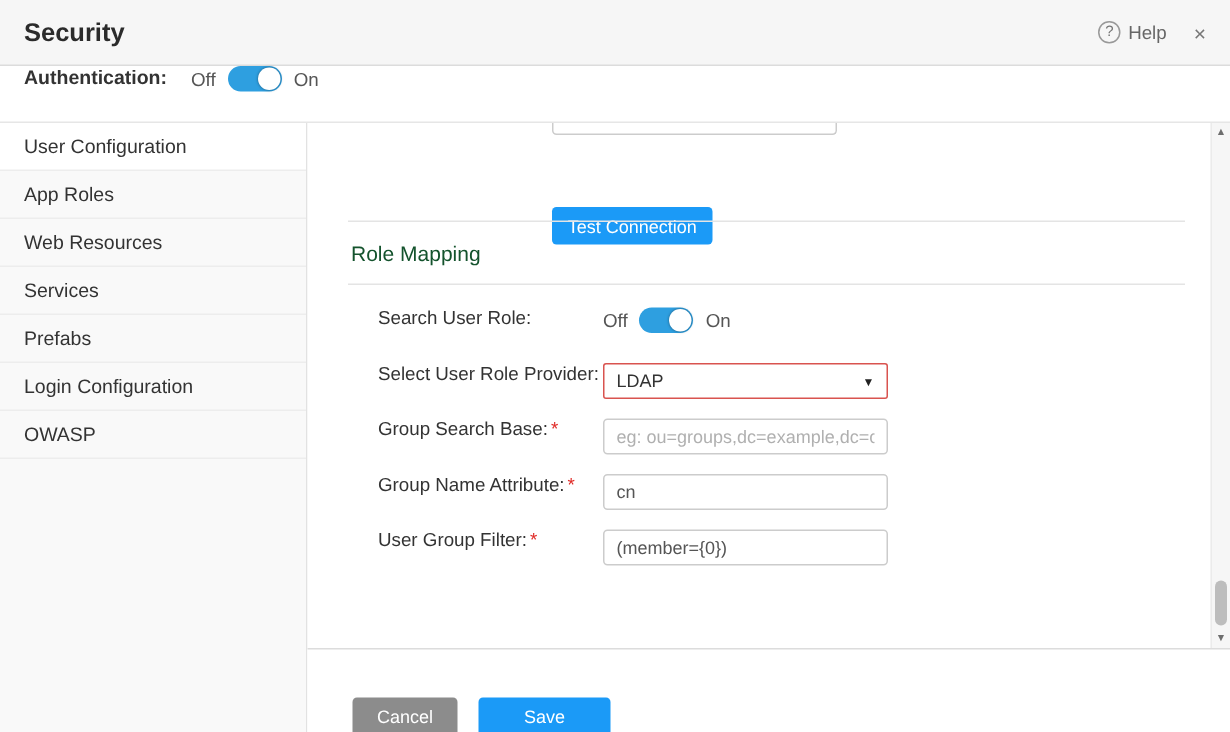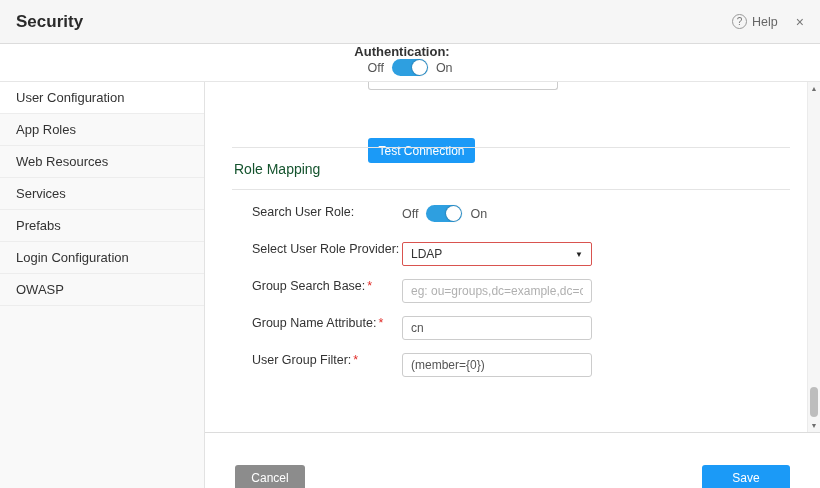--- a/index.html
+++ b/index.html
@@ -8,21 +8,21 @@
 
   
   .header{height:44px;background:#f6f6f6;border-bottom:1px solid #dcdcdc;display:flex;align-items:center;padding:0 16px;}
   .page-title{font-size:17px;font-weight:700;color:#2b2b2b;}
   .header-right{margin-left:auto;display:flex;align-items:center;gap:18px;}
   .help{display:flex;align-items:center;gap:5px;color:#666;cursor:pointer;font-size:12.5px;}
   .help-icon{width:15px;height:15px;border:1px solid #999;border-radius:50%;font-size:10px;line-height:13px;text-align:center;color:#777;}
   .close-icon{color:#777;font-size:14px;cursor:pointer;line-height:1;}
 
   
-  .auth-bar{height:38px;border-bottom:1px solid #e6e6e6;display:flex;align-items:center;padding:0 16px;background:#fff;flex-direction:column;}
+  .auth-bar{height:38px;border-bottom:1px solid #e6e6e6;display:flex;align-items:flex-start;padding:0 16px;background:#fff;}
   .auth-label{font-weight:700;margin-right:16px;}
   .toggle-group{display:flex;align-items:center;gap:8px;color:#555;font-size:12.5px;}
   .toggle{width:36px;height:17px;border-radius:9px;background:#2e9fe0;position:relative;cursor:pointer;flex-shrink:0;}
   .toggle .knob{position:absolute;right:1px;top:1px;width:15px;height:15px;border-radius:50%;background:#fff;box-shadow:0 0 2px rgba(0,0,0,.45);}
 
   
   .sidebar{position:absolute;left:0;top:82px;bottom:0;width:205px;background:#f9f9f9;border-right:1px solid #e2e2e2;}
   .sidebar-item{height:32px;line-height:31px;padding:0 16px;border-bottom:1px solid #ededed;font-size:13px;color:#333;cursor:pointer;background:#f9f9f9;}
   .sidebar-item.active{background:#fff;}
 
@@ -44,21 +44,21 @@
   .select{width:190px;height:24px;border:1px solid #d9534f;border-radius:2px;display:flex;align-items:center;padding:0 8px;font-size:12px;color:#333;cursor:pointer;background:#fff;}
   .select .arrow{margin-left:auto;font-size:8px;color:#222;}
 
   
   .scrollbar{position:absolute;top:0;right:0;bottom:56px;width:13px;background:#f6f6f6;border-left:1px solid #ebebeb;}
   .scroll-arrow{height:13px;text-align:center;font-size:7px;line-height:13px;color:#6e6e6e;cursor:pointer;}
   .scroll-arrow.down{position:absolute;bottom:0;left:0;right:0;}
   .scroll-thumb{position:absolute;left:2px;width:8px;height:30px;border-radius:4px;background:#bdbdbd;bottom:15px;cursor:grab;}
 
   
-  .footer{position:absolute;left:0;right:0;bottom:0;height:56px;border-top:1px solid #dcdcdc;display:flex;align-items:center;justify-content:space-between;gap:14px;padding:0 30px;background:#fff;}
+  .footer{position:absolute;left:0;right:0;bottom:0;height:56px;border-top:1px solid #dcdcdc;display:flex;align-items:center;justify-content:flex-start;gap:14px;padding:0 30px;background:#fff;}
   .cancel-btn{width:70px;height:26px;background:#8c8c8c;}
   .save-btn{width:88px;height:26px;background:#1b9af7;}
 </style>
 </head>
 <body>
 
 <div class="header">
   <div class="page-title">Security</div>
   <div class="header-right">
     <div class="help">

